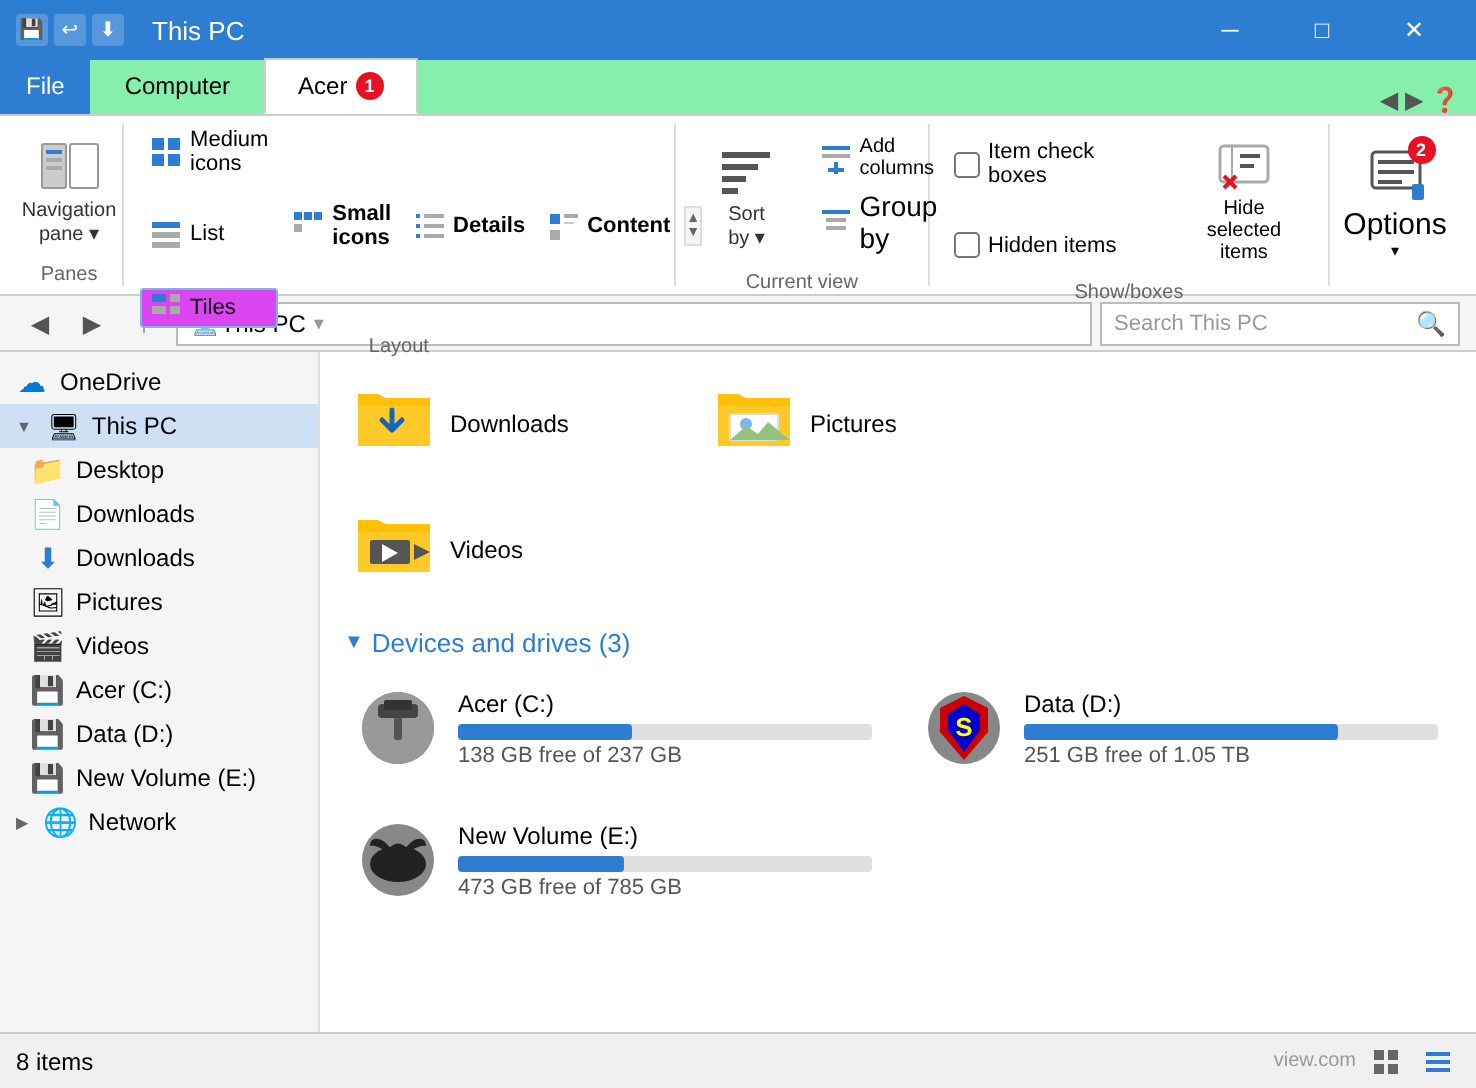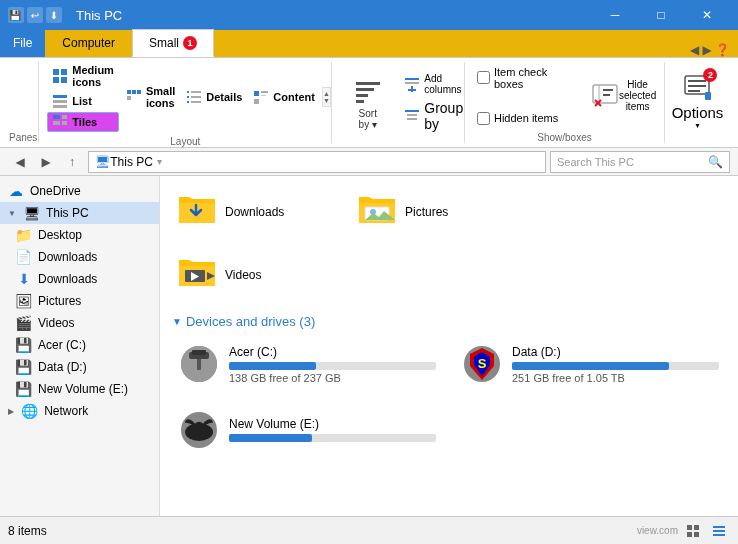--- a/index.html
+++ b/index.html
@@ -16,21 +16,21 @@
       justify-content: space-between;
     }
     .title-bar-left { display: flex; align-items: center; gap: 6px; }
     .title-bar-icon { width: 16px; height: 16px; background: rgba(255,255,255,0.2); border-radius: 2px; display: flex; align-items: center; justify-content: center; font-size: 10px; color: white; }
     .title-bar-controls { display: flex; }
     .title-ctrl { width: 46px; height: 30px; display: flex; align-items: center; justify-content: center; color: white; font-size: 12px; cursor: pointer; }
     .quick-access { display: flex; gap: 3px; align-items: center; }
 
     
     .ribbon-tabs {
-      background: #eab308;
+      background: #86efac;
       border-bottom: 1px solid #ccc;
       display: flex;
       align-items: flex-end;
       padding-left: 0;
       height: 28px;
     }
     .ribbon-tab {
       padding: 4px 16px;
       font-size: 12px;
       cursor: pointer;
@@ -125,21 +125,21 @@
       align-items: center;
       width: 60px;
       cursor: pointer;
       font-size: 11px;
       padding: 4px;
       border: 1px solid transparent;
       border-radius: 2px;
     }
     .hide-btn {
       display: flex;
-      flex-direction: row;
+      flex-direction: column;
       align-items: center;
       width: 70px;
       cursor: pointer;
       font-size: 11px;
       padding: 4px;
       border: 1px solid transparent;
       border-radius: 2px;
       text-align: center;
     }
     .options-number {
@@ -320,37 +320,51 @@
     <div class="title-ctrl">─</div>
     <div class="title-ctrl">□</div>
     <div class="title-ctrl close">✕</div>
   </div>
 </div>
 
 <div class="ribbon-tabs">
   <div class="ribbon-tab file">File</div>
   <div class="ribbon-tab">Computer</div>
   <div class="ribbon-tab active">
-    <span>Small</span>
+    <span>Acer</span>
     <span class="tab-number">1</span>
   </div>
   <div style="flex:1; display:flex; align-items:center; justify-content:flex-end; padding-right:8px; font-size:12px; color:#555;">
     <span>◀ ▶ ❓</span>
   </div>
 </div>
 
 <div class="ribbon">
 
   <div class="panes-section ribbon-section">
+    <div class="ribbon-items">
+      <div class="nav-pane-btn">
+        <div class="ribbon-icon">
+          <svg width="32" height="32" viewBox="0 0 32 32">
+            <rect x="2" y="4" width="12" height="22" rx="1" fill="#ccc" stroke="#999" stroke-width="1"></rect>
+            <rect x="16" y="4" width="14" height="22" rx="1" fill="#fff" stroke="#999" stroke-width="1"></rect>
+            <rect x="4" y="7" width="8" height="2" fill="#2d7dd2"></rect>
+            <rect x="4" y="11" width="8" height="2" fill="#aaa"></rect>
+            <rect x="4" y="15" width="8" height="2" fill="#aaa"></rect>
+          </svg>
+        </div>
+        <span style="font-size:10px; text-align:center;">Navigation<br>pane ▾</span>
+      </div>
+    </div>
     <div class="ribbon-section-label">Panes</div>
   </div>
 
   <div class="ribbon-section" style="min-width:220px;">
     <div style="display:flex; flex:1; align-items:center; gap:2px;">
-      <div style="display:flex; flex-direction:column; gap:1px; flex:1;font-weight:bold;">
+      <div style="display:flex; flex-direction:column; gap:17px; flex:1;">
         <div class="ribbon-row">
           <div class="ribbon-icon-sm">
             <svg width="16" height="16">
                 <rect x="1" y="1" width="6" height="6" fill="#2d7dd2"></rect>
                 <rect x="9" y="1" width="6" height="6" fill="#2d7dd2"></rect>
                 <rect x="1" y="9" width="6" height="6" fill="#2d7dd2"></rect>
                 <rect x="9" y="9" width="6" height="6" fill="#2d7dd2"></rect>
               </svg>
           </div>
           <span>Medium icons</span>
@@ -452,20 +466,21 @@
             <svg width="16" height="16">
                 <rect x="1" y="2" width="14" height="2" fill="#2d7dd2"></rect>
                 <rect x="3" y="6" width="10" height="2" fill="#aaa"></rect>
                 <rect x="3" y="10" width="10" height="2" fill="#aaa"></rect>
               </svg>
           </div>
           <span style="font-size:14px;">Group by</span>
         </div>
       </div>
     </div>
+    <div class="ribbon-section-label">Current view</div>
   </div>
 
   <div class="ribbon-section" style="min-width:200px;">
     <div style="display:flex; flex:1; align-items:center; gap:8px;">
       <div style="display:flex; flex-direction:column; gap:20px;">
         <div class="checkbox-row">
           <input type="checkbox" style="">
           <span>Item check boxes</span>
         </div>
         <div class="checkbox-row">
@@ -683,20 +698,21 @@
 
               <ellipse cx="20" cy="22" rx="14" ry="9" fill="#222"></ellipse>
               <path d="M6,13 C6,8 12,8 16,14 C18,11 22,11 24,14 C28,8 34,8 34,13 C30,12 28,16 20,16 C12,16 10,12 6,13Z" fill="#222"></path>
             </svg>
           </div>
           <div class="drive-info">
             <div class="drive-name">New Volume (E:)</div>
             <div class="drive-bar-container">
               <div class="drive-bar" style="width:40%;"></div>
             </div>
+            <div class="drive-space">473 GB free of 785 GB</div>
           </div>
         </div>
 
       </div>
     </div>
   </div>
 </div>
 
 <div class="status-bar">
   <span>8 items</span>

